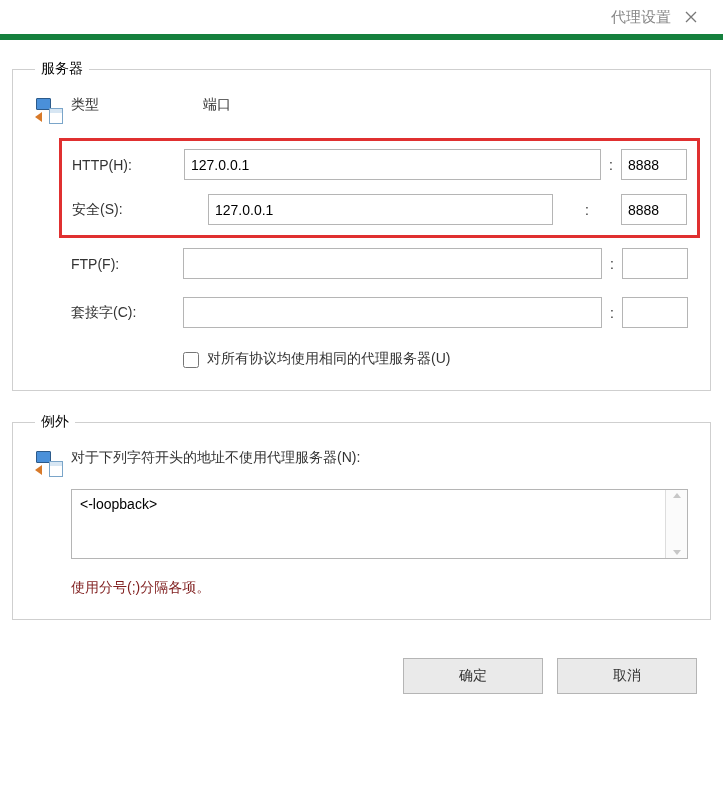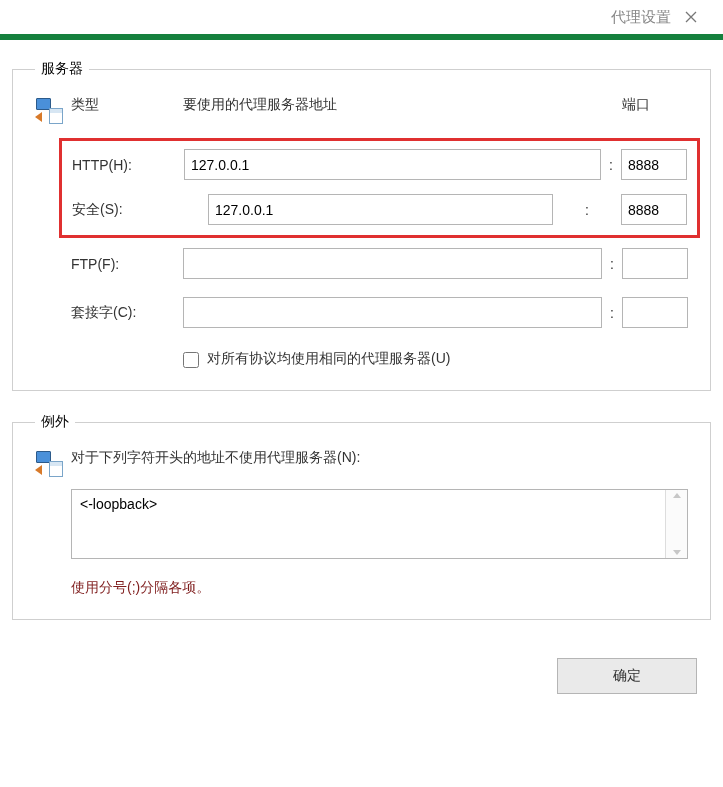--- a/index.html
+++ b/index.html
@@ -223,21 +223,20 @@
       <div class="icon-wrap">
         <div class="proxy-icon">
           <div class="monitor"></div>
           <div class="page"></div>
           <div class="arrow"></div>
         </div>
       </div>
       <div class="fs-main">
         <div class="headers-row">
           <div class="col-label">类型</div>
-          <div class="col-address-header">要使用的代理服务器地址</div>
           <div class="col-sep"></div>
           <div class="col-port-header">端口</div>
         </div>
 
         <div class="highlight-box">
           <div class="proxy-row">
             <div class="col-label">HTTP(H):</div>
             <div class="col-address"><input type="text" class="addr-input" value="127.0.0.1" style=""></div>
             <div class="col-sep">:</div>
             <div class="col-port"><input type="text" class="port-input" value="8888" style=""></div>
@@ -291,15 +290,16 @@
             <div class="scroll-arrow scroll-down"></div>
           </div>
         </div>
         <div class="hint-text">使用分号(;)分隔各项。</div>
       </div>
     </div>
   </fieldset>
 
   <div class="button-bar">
     <button class="btn">确定</button>
+    <button class="btn">取消</button>
   </div>
 
 </div>
 
 </body></html>

